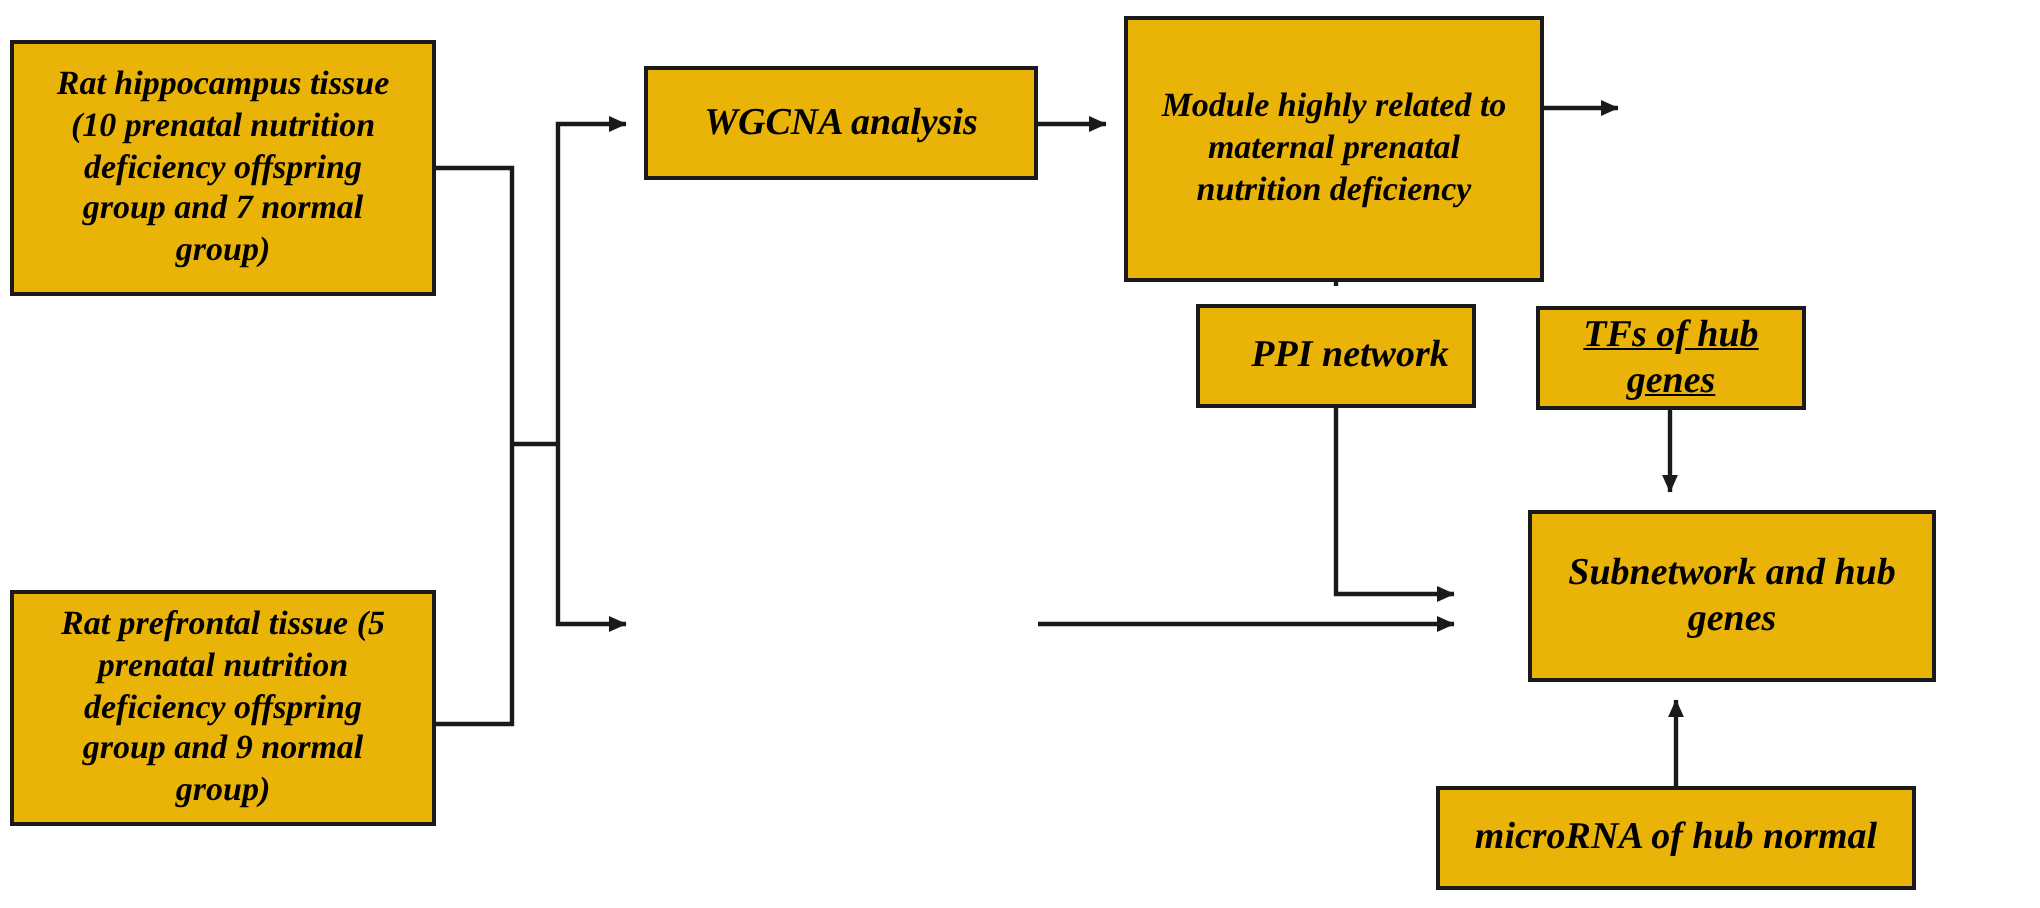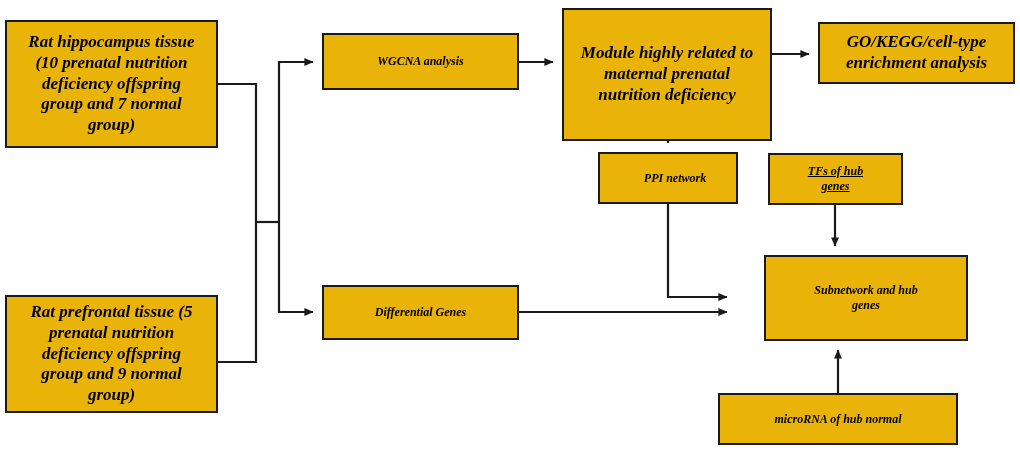--- a/index.html
+++ b/index.html
@@ -35,21 +35,21 @@
     font-weight: bold;
     color: #000000;
     line-height: 1.22;
     padding: 2px 6px;
   }
   .node-label {
     display: block;
     white-space: pre-line;
   }
   .sz-17 { font-size: 17px; }
-  .sz-18 { font-size: 12px; }
+  .sz-18 { font-size: 19px; }
 </style>
 </head>
 <body>
 
 <div id="flowchart-root">
 
   <svg id="flow-svg" viewBox="0 0 1020 454">
     <defs>
       <marker id="arrowhead" markerWidth="9" markerHeight="8" refX="8.6" refY="4" orient="auto" markerUnits="userSpaceOnUse">
         <path d="M0,0 L9,4 L0,8 z" fill="#1a1a1a"></path>
@@ -104,37 +104,30 @@
   <div class="node-box sz-18" style="left:322px; top:33px;  width:197px; height:57px;">
     <span class="node-label">WGCNA analysis</span>
   </div>
 
   <div class="node-box sz-17" style="left:562px; top:8px;   width:210px; height:133px;">
     <span class="node-label">Module highly related to
 maternal prenatal
 nutrition deficiency</span>
   </div>
 
-  <div class="node-box sz-17" style="left:818px; top:22px;  width:197px; height:62px;">
-    <span class="node-label">GO/KEGG/cell-type
-enrichment analysis</span>
-  </div>
 
   <div class="node-box sz-18" style="left:598px; top:152px; width:140px; height:52px;padding-left:20px;">
     <span class="node-label">PPI network</span>
   </div>
 
   <div class="node-box sz-18" style="left:768px; top:153px; width:135px; height:52px;text-decoration:underline;">
     <span class="node-label">TFs of hub
 genes</span>
   </div>
 
-  <div class="node-box sz-18" style="left:322px; top:285px; width:197px; height:55px;">
-    <span class="node-label">Differential Genes</span>
-  </div>
 
   <div class="node-box sz-18" style="left:764px; top:255px; width:204px; height:86px;">
     <span class="node-label">Subnetwork and hub
 genes</span>
   </div>
 
   <div class="node-box sz-18" style="left:718px; top:393px; width:240px; height:52px;">
     <span class="node-label">microRNA of hub normal</span>
   </div>
 

